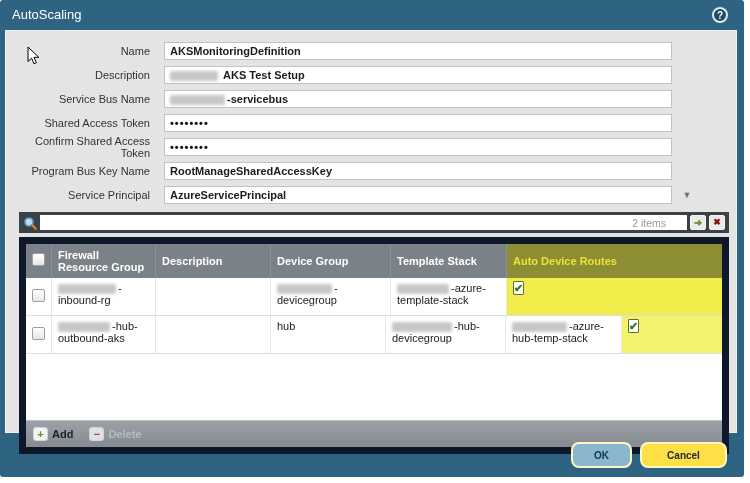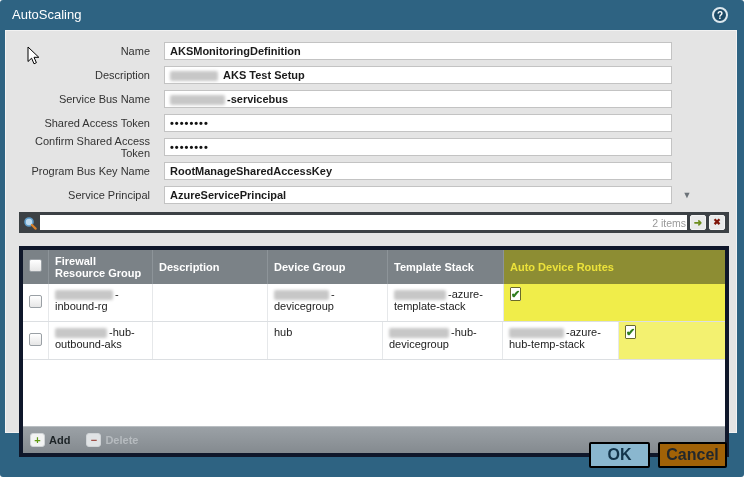--- a/index.html
+++ b/index.html
@@ -26,28 +26,28 @@
   .field .val { font-weight:bold; color:#1b1b1b; }
   .pw { letter-spacing:1px; font-weight:bold; }
   .redact { display:inline-block; height:10px; background:#c7c7c7; border-radius:2px; filter:blur(1.6px);
             vertical-align:middle; margin-right:2px; }
   .dd-chevron { width:18px; text-align:center; color:#6b7278; font-size:9px; cursor:pointer; }
 
   
   .searchbar { margin:5px 7px 0 13px; height:21px; background:#3c4145; display:flex; align-items:center; padding:0 4px; }
   .search-glass { width:14px; height:14px; margin-right:3px; }
   .search-input { flex:1; height:15px; background:#ffffff; border:1px solid #ffffff; position:relative; }
-  .items-count { position:absolute; right:0; top:1px; font-size:10.5px; color:#999999; }
+  .items-count { position:absolute; right:20px; top:1px; font-size:10.5px; color:#999999; }
   .mini-btn { width:16px; height:15px; margin-left:3px; background:#e9eaea; border:1px solid #f4f4f4; border-radius:2px;
               display:flex; align-items:center; justify-content:center; font-size:10px; font-weight:bold; cursor:pointer; line-height:1; }
   .apply-btn { color:#6d8d1d; }
   .clear-btn { color:#7e1408; font-size:9px; }
 
   
-  .grid-panel { margin:13px 7px 0 13px; background:#bef264; border:4px solid #0f172a; }
+  .grid-panel { margin:4px 7px 0 13px; background:#bef264; border:7px solid #0f172a; }
   .thead { display:flex; background:#7b8287; color:#ffffff; font-size:11px; font-weight:bold; min-height:34px; }
   .th { padding:3px 6px; border-right:1px solid #8d9499; display:flex; align-items:center; }
   .th.hl { background:#8d8d33; color:#ece23a; }
   .trow { display:flex; background:#ffffff; border-bottom:1px solid #dcdfe2; min-height:38px; font-size:11px; color:#222; }
   .td { padding:4px 6px; border-right:1px solid #e6e8ea; }
   .c-cb  { width:26px; display:flex; justify-content:center; align-items:flex-start; padding-top:11px; }
   .thead .c-cb { align-items:center; padding-top:0; }
   .c-frg { width:104px; }
   .c-dsc { width:115px; }
   .c-rgt { width:115px; }
@@ -68,24 +68,24 @@
             display:flex; align-items:center; justify-content:center; font-weight:bold; font-size:11px; margin-right:4px; line-height:1; }
   .add-ico { color:#5f9a14; }
   .del-ico { color:#9b4a42; background:#e0e3e5; }
   .gf-label { font-size:11px; font-weight:bold; color:#1c2326; }
   .gf-btn.disabled { cursor:default; }
   .gf-btn.disabled .gf-label { color:#b6bbbf; }
 
   
   .dlg-footer { position:absolute; left:0; bottom:0; width:100%; height:44px; }
   .dlg-footer .btns { position:absolute; right:17px; top:9px; display:flex; }
-  .btn { height:26px; border-radius:2px; border:2px solid #000000; font-size:16px; font-weight:bold;
+  .btn { height:26px; border-radius:8px; border:2px solid #fef9c3; font-size:10px; font-weight:bold;
          display:flex; align-items:center; justify-content:center; cursor:pointer; }
   .btn-ok { width:61px; background:#8ab7cf; color:#12344a; margin-right:8px; }
-  .btn-cancel { width:69px; background:#a16207; color:#23282c; }
+  .btn-cancel { width:87px; background:#fde047; color:#23282c; }
 
   .cursor { position:absolute; left:27px; top:46px; pointer-events:none; }
 </style>
 </head>
 <body>
 
 <div class="dialog">
 
   <div class="titlebar">
     <span class="title">AutoScaling</span>

